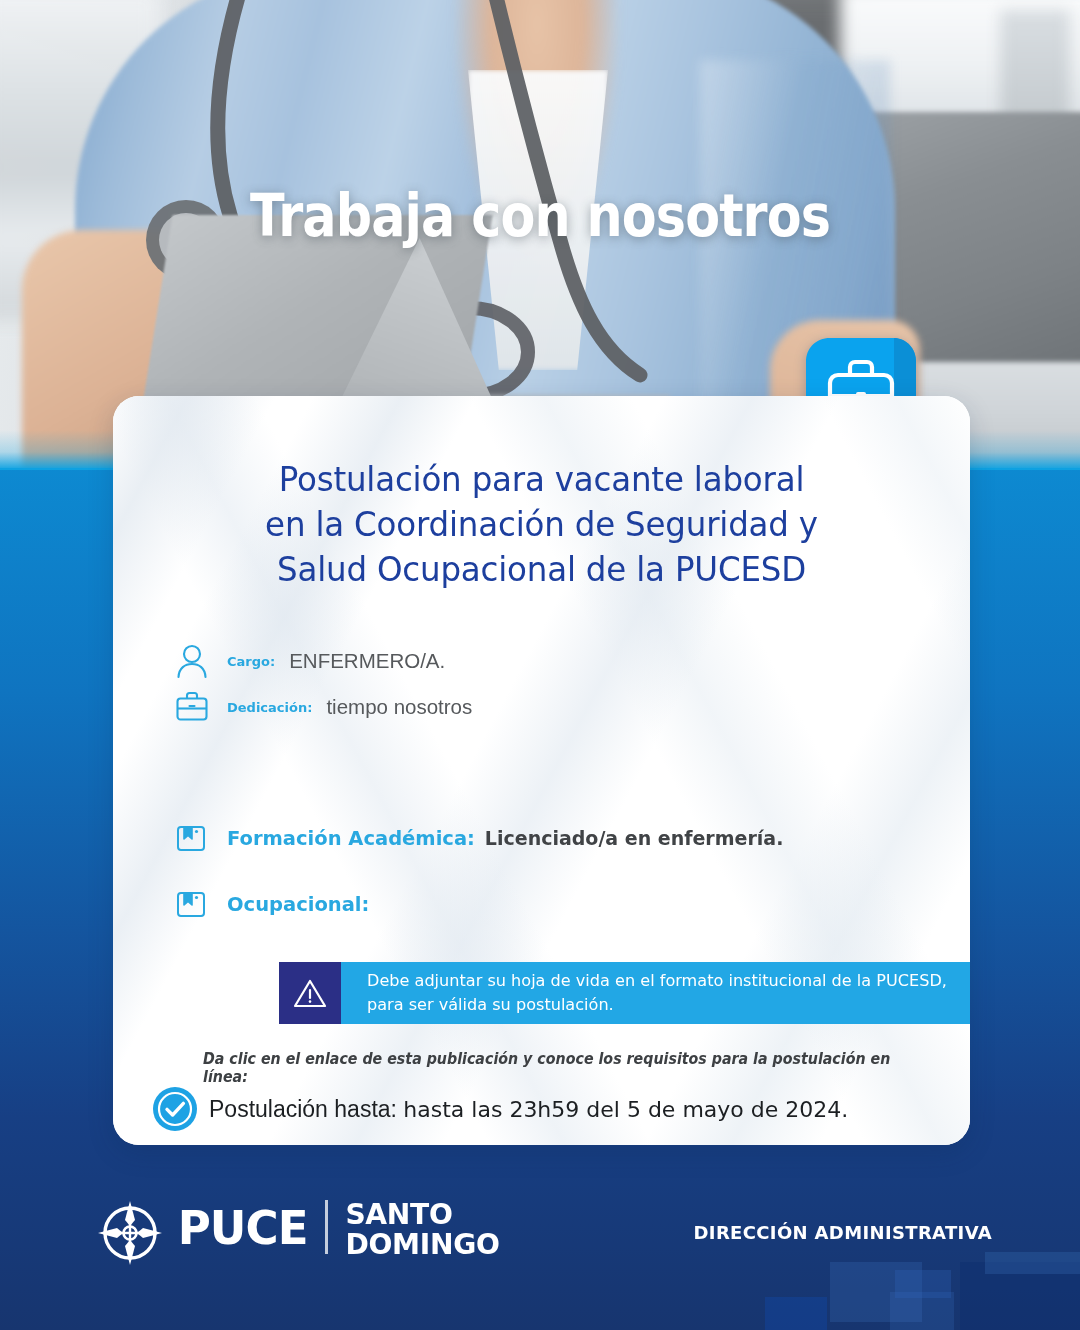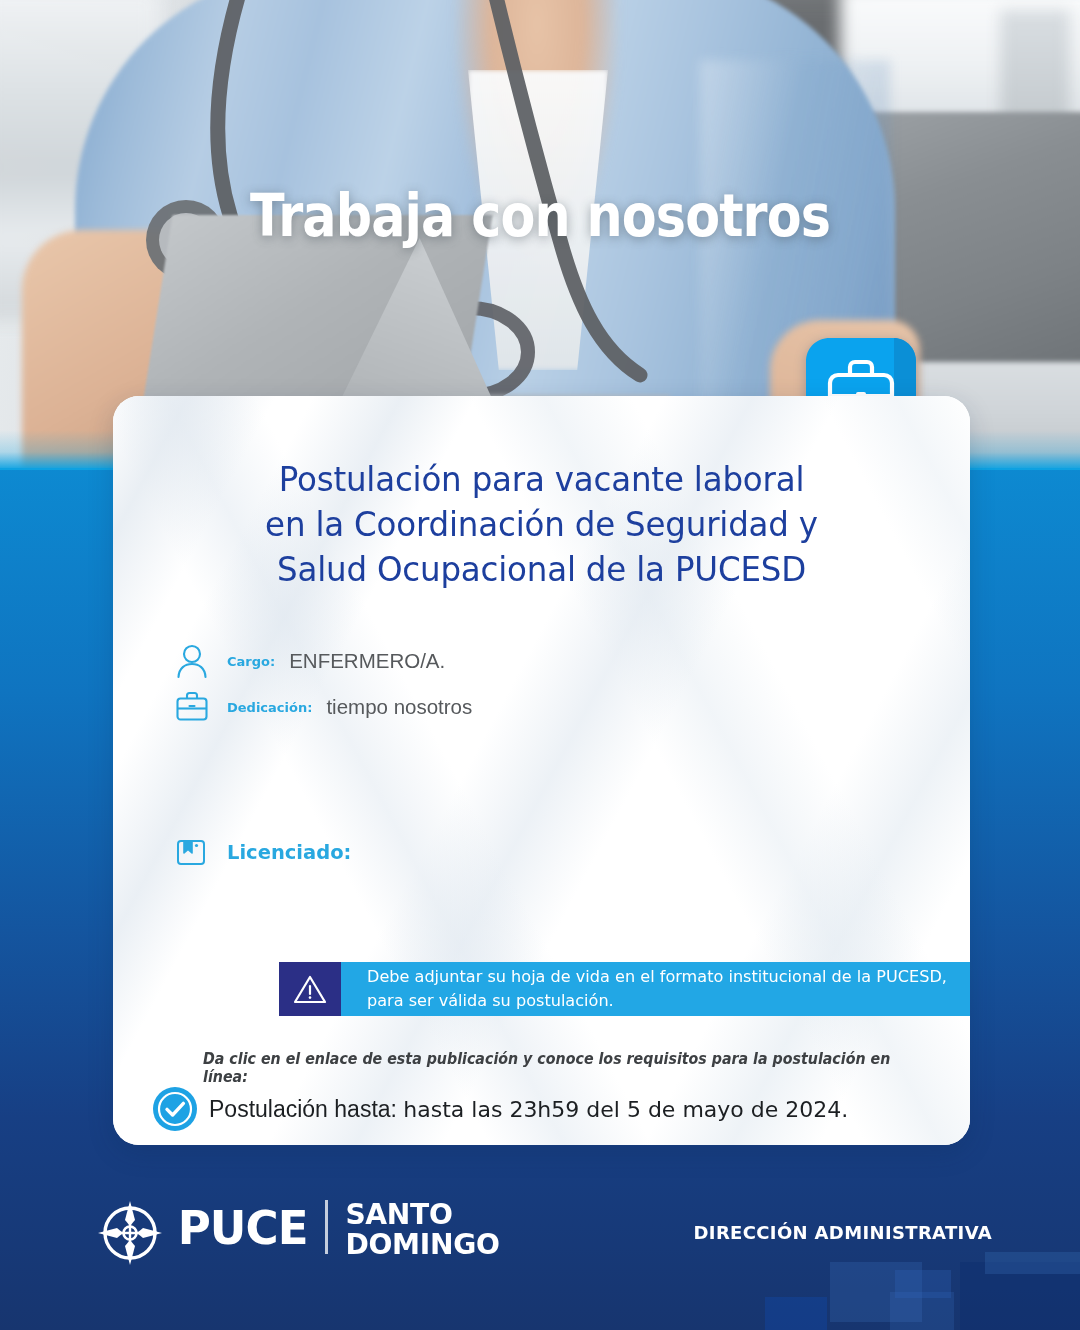--- a/index.html
+++ b/index.html
@@ -244,21 +244,21 @@
   .req-row .ico{ width:52px; flex:0 0 52px; display:flex; align-items:center; }
   .req-label{
     font-family:"DejaVu Sans", sans-serif; font-weight:700;
     font-size:19.5px; color:#29a8e0; white-space:nowrap;
   }
   .req-value{ font-family:"Liberation Sans", sans-serif; font-size:20px; margin-left:10px; color:#56595c; white-space:nowrap; }
   .req-value.bold{ font-family:"DejaVu Sans", sans-serif; font-weight:700; font-size:19px; color:#404346; }
 
   
   .warn{
-    position:absolute; left:166px; top:566px; width:745px; height:54px; display:flex;
+    position:absolute; left:166px; top:566px; width:745px; height:62px; display:flex;
   }
   .warn-ico{
     width:62px; flex:0 0 62px; background:#2b2f86;
     display:flex; align-items:center; justify-content:center;
   }
   .warn-body{
     flex:1; background:#22a7e5; display:flex; align-items:center;
     padding-left:26px;
   }
   .warn-text{
@@ -402,30 +402,41 @@
           </svg>
         </span>
         <span class="info-label">Dedicación:</span>
         <span class="info-value">tiempo nosotros</span>
       </div>
 
     </div>
 
     <div class="req-rows">
 
+      <div class="req-row">
+        <span class="ico">
+          <svg width="32" height="32" viewBox="0 0 32 32" fill="none" stroke="#29a8e0" stroke-width="2">
+            <rect x="3" y="5" width="26" height="23" rx="3"></rect>
+            <path d="M9 5 V17 L13 13.5 L17 17 V5 Z" fill="#29a8e0" stroke="#29a8e0" stroke-width="1.6" stroke-linejoin="round"></path>
+            <circle cx="21.5" cy="9.5" r="1.6" fill="#29a8e0" stroke="none"></circle>
+          </svg>
+        </span>
+        <span class="req-label">Formación Académica:</span>
+        <span class="req-value bold">Licenciado/a en enfermería.</span>
+      </div>
 
       <div class="req-row" style="margin-top:14px;">
         <span class="ico">
           <svg width="32" height="32" viewBox="0 0 32 32" fill="none" stroke="#29a8e0" stroke-width="2">
             <rect x="3" y="5" width="26" height="23" rx="3"></rect>
             <path d="M9 5 V17 L13 13.5 L17 17 V5 Z" fill="#29a8e0" stroke="#29a8e0" stroke-width="1.6" stroke-linejoin="round"></path>
             <circle cx="21.5" cy="9.5" r="1.6" fill="#29a8e0" stroke="none"></circle>
           </svg>
         </span>
-        <span class="req-label">Licenciado:</span>
+        <span class="req-label">Ocupacional:</span>
       </div>
 
     </div>
 
     <div class="warn">
       <div class="warn-ico">
         <svg width="34" height="32" viewBox="0 0 34 32" fill="none" stroke="#ffffff" stroke-width="2.2" stroke-linejoin="round">
           <path d="M17 4 L32 29 H2 Z"></path>
           <line x1="17" y1="13" x2="17" y2="21" stroke-linecap="round"></line>
           <circle cx="17" cy="24.6" r="1.3" fill="#ffffff" stroke="none"></circle>

